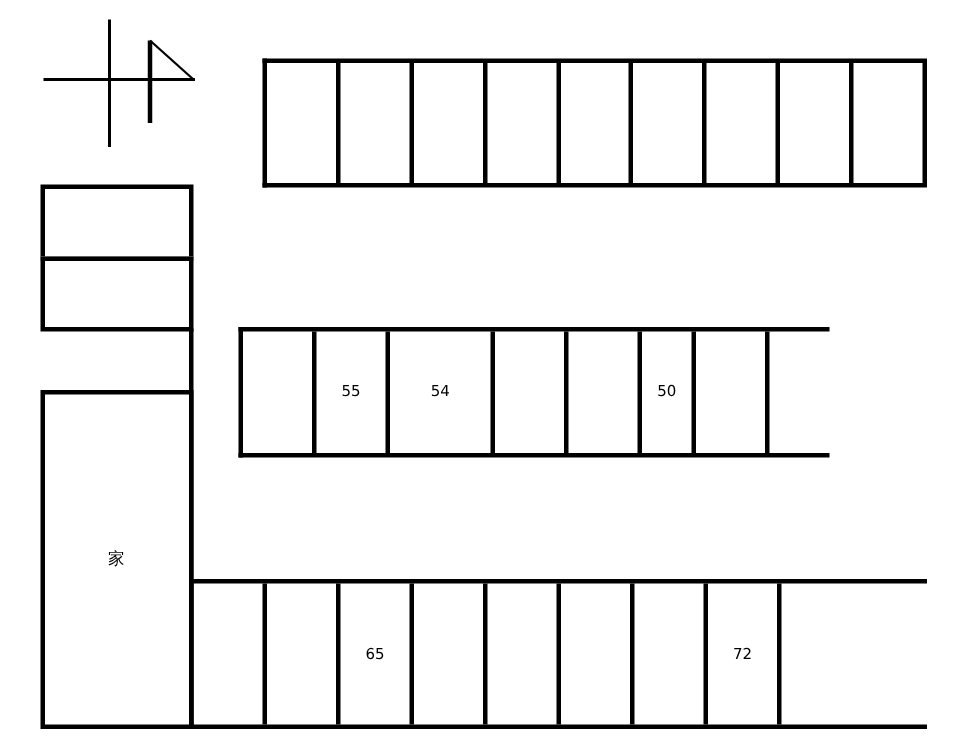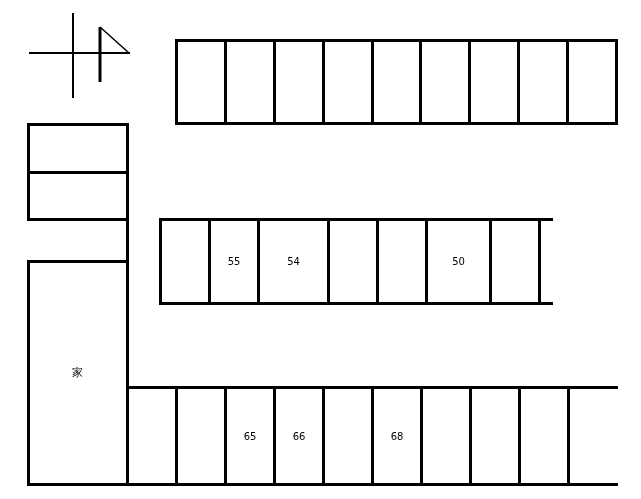--- a/index.html
+++ b/index.html
@@ -46,29 +46,28 @@
   <span class="label" style="left:72px; top:365px;">家</span>
 
   <div style="position:absolute; left:126px; top:219px; width:3px; height:266px; background:#000;"></div>
 
   <div class="row" style="left:126px; top:218px; width:394px; height:87px;margin-left:33px;">
     <div class="cell" style="width:49px"></div>
     <div class="cell" style="width:49px">55</div>
     <div class="cell" style="width:70px">54</div>
     <div class="cell" style="width:49px"></div>
     <div class="cell" style="width:49px"></div>
-    <div class="cell" style="width:64px">50</div>
+    <div class="cell" style="width:36px">50</div>
     <div class="cell" style="width:49px"></div>
   </div>
 
   <div class="row" style="left:126px; top:386px; width:492px; height:100px;">
     <div class="cell" style="width:49px"></div>
     <div class="cell" style="width:49px"></div>
     <div class="cell" style="width:49px">65</div>
-    <div class="cell" style="width:49px">66</div>
-    <div class="cell" style="width:49px"></div>
-    <div class="cell" style="width:49px">68</div>
     <div class="cell" style="width:49px"></div>
     <div class="cell" style="width:49px"></div>
     <div class="cell" style="width:49px"></div>
+    <div class="cell" style="width:49px"></div>
+    <div class="cell" style="width:49px">72</div>
   </div>
 
 </div>
 
 </body></html>

